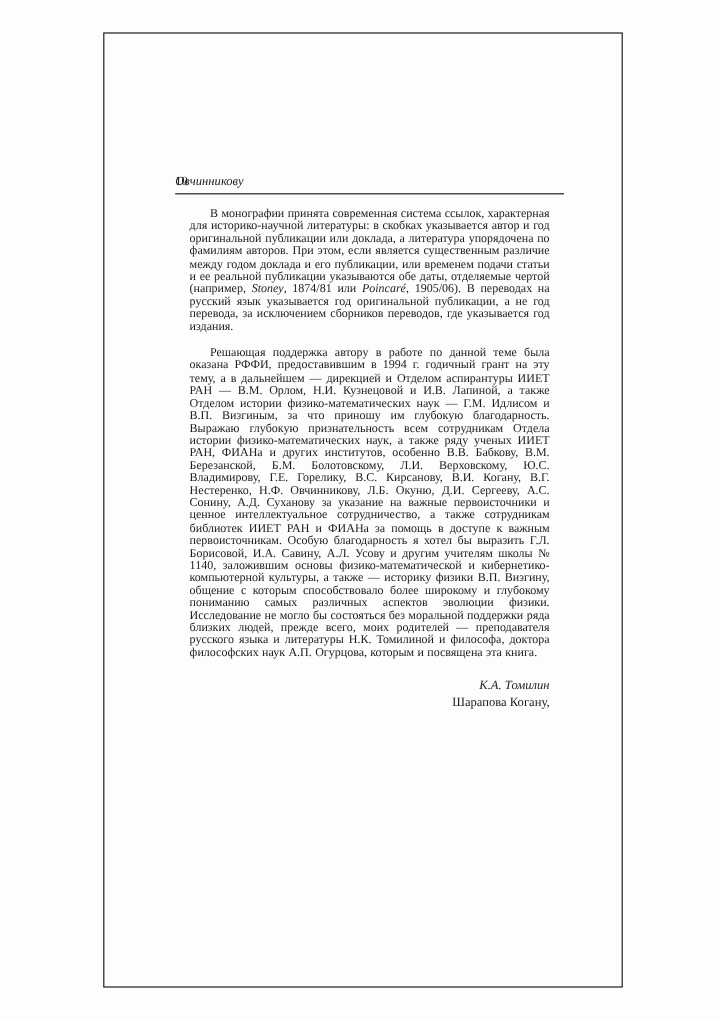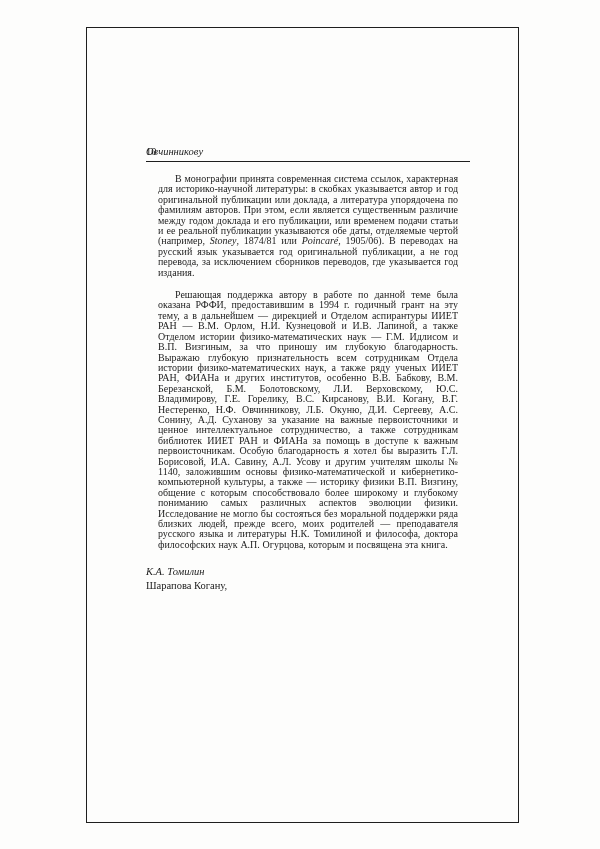--- a/index.html
+++ b/index.html
@@ -59,21 +59,21 @@
     font-size: 10px;
     line-height: 10.4px;
     word-spacing: 0.3px;
   }
   .body-text p.para i {
     font-style: italic;
   }
   .signature-block {
     margin-top: 15px;
     padding-right: 12px;
-    text-align: left;
+    text-align: right;
     font-size: 10.5px;
     line-height: 13.5px;
   }
   .signature-name {
     font-style: italic;
   }
   .signature-place, .signature-date {
     font-style: normal;
   }
 </style>

